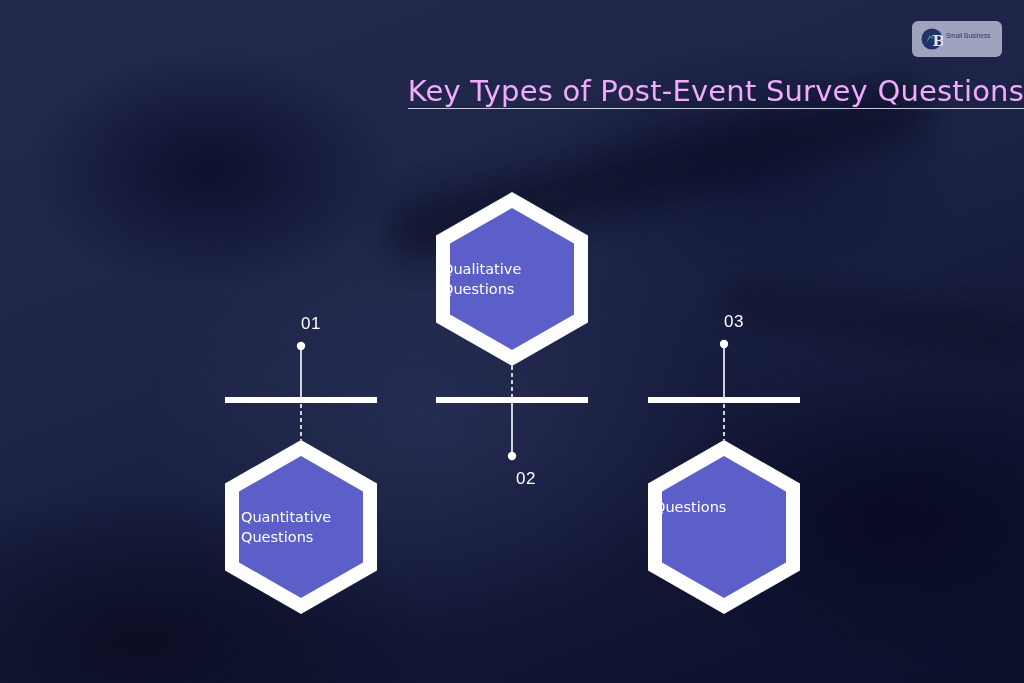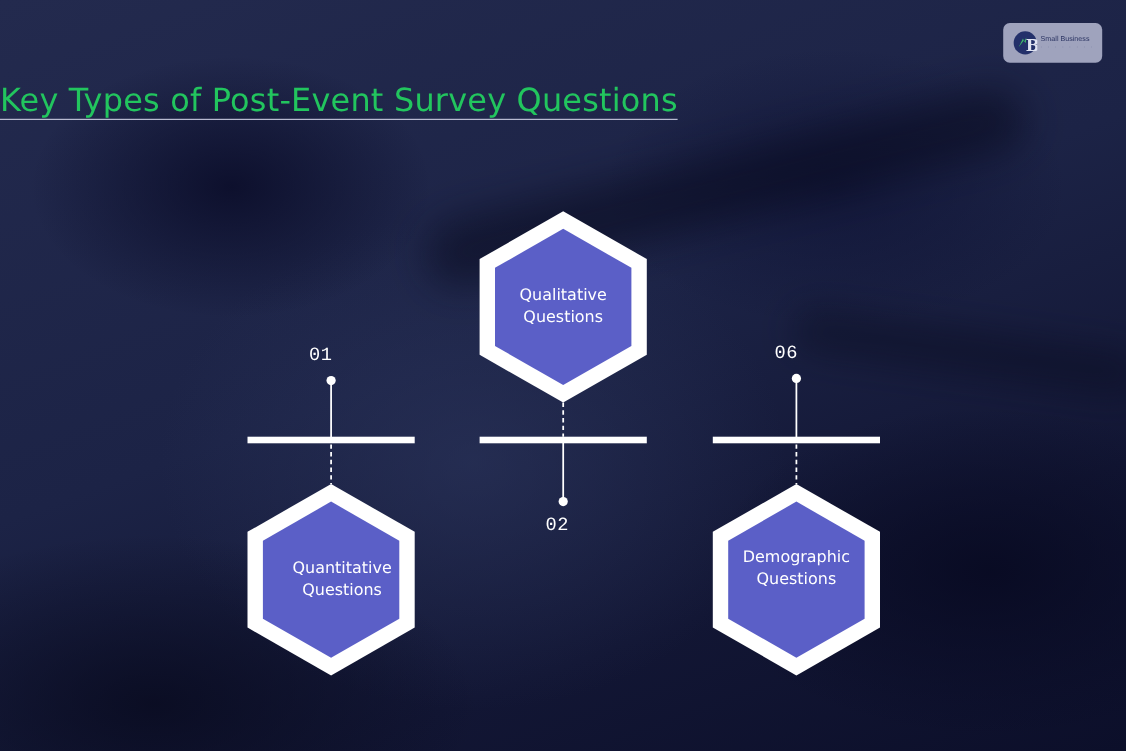--- a/index.html
+++ b/index.html
@@ -24,21 +24,21 @@
     border-radius: 40px;
   }
   .bg-stroke2 {
     position: absolute; left: 720px; top: 300px; width: 320px; height: 40px;
     background: rgba(8,10,30,0.45); filter: blur(16px); transform: rotate(8deg);
     border-radius: 30px;
   }
 
   .title {
     position: absolute; left: 0; right: 0; top: 74px;
-    text-align: left; color: #22c55e;
+    text-align: right; color: #f0abfc;
     font-size: 29px; letter-spacing: 0.2px;
   }
   .title span {
     border-bottom: 1.5px solid #c9cbe0;
     padding-bottom: 0px;
     line-height: 34px;
   }
 
   .logo {
     position: absolute; left: 912px; top: 21px; width: 90px; height: 36px;
@@ -46,27 +46,27 @@
     display: flex; align-items: center; box-sizing: border-box; padding-left: 9px;
   }
   .logo-mark { width: 22px; height: 22px; flex: none; }
   .logo-text { margin-left: 3px; display: flex; flex-direction: column; line-height: 1; }
   .logo-name { font-size: 6.5px; color: #2c3563; font-family: "Liberation Sans", sans-serif; }
   .logo-sub { font-size: 3.5px; color: #4b5580; letter-spacing: 2.2px; margin-top: 2px; font-family: "Liberation Sans", sans-serif; }
 
   .diagram { position: absolute; left: 0; top: 0; width: 1024px; height: 683px; }
 
   .hex-label {
-    position: absolute; color: #ffffff; text-align: center;
+    position: absolute; color: #ffffff; 
     font-size: 14.5px; line-height: 20px; width: 140px;
     font-family: "DejaVu Sans", sans-serif;
   }
   .num {
-    position: absolute; color: #ffffff; font-size: 17px; width: 40px; text-align: left;
-    font-family: Liberation Mono, monospace; letter-spacing: 0.5px;
+    position: absolute; color: #ffffff; font-size: 17px; width: 40px; text-align: right;
+    font-family: Liberation Sans, sans-serif; letter-spacing: 0.5px;
   }
 </style>
 </head>
 <body>
 
 <div class="bg"></div>
 <div class="bg-stroke"></div>
 <div class="bg-stroke2"></div>
 
 <div class="title">
@@ -110,26 +110,25 @@
     <line x1="724" y1="344" x2="724" y2="398" stroke="#ffffff" stroke-width="1.6"></line>
     <rect x="648" y="397" width="152" height="6" fill="#ffffff"></rect>
     <line x1="724" y1="404" x2="724" y2="440" stroke="#ffffff" stroke-width="1.6" stroke-dasharray="4,3"></line>
     <polygon points="724,440 800,483.5 800,570.5 724,614 648,570.5 648,483.5" fill="#ffffff"></polygon>
     <polygon points="724,456 786,491.5 786,562.5 724,598 662,562.5 662,491.5" fill="#5b5fc7"></polygon>
   </g>
 </svg>
 
 <div class="num" style="left:281px; top:314px;">01</div>
 <div class="num" style="left:496px; top:469px;">02</div>
-<div class="num" style="left:704px; top:312px;">06</div>
+<div class="num" style="left:704px; top:312px;">03</div>
 
 <div class="hex-label" style="left:241px; top:507px;">
   <div>Quantitative</div>
   <div>Questions</div>
 </div>
 <div class="hex-label" style="left:442px; top:259px;">
   <div>Qualitative</div>
   <div>Questions</div>
 </div>
 <div class="hex-label" style="left:654px; top:497px;">
-  <div>Demographic</div>
   <div>Questions</div>
 </div>
 
 </body></html>

